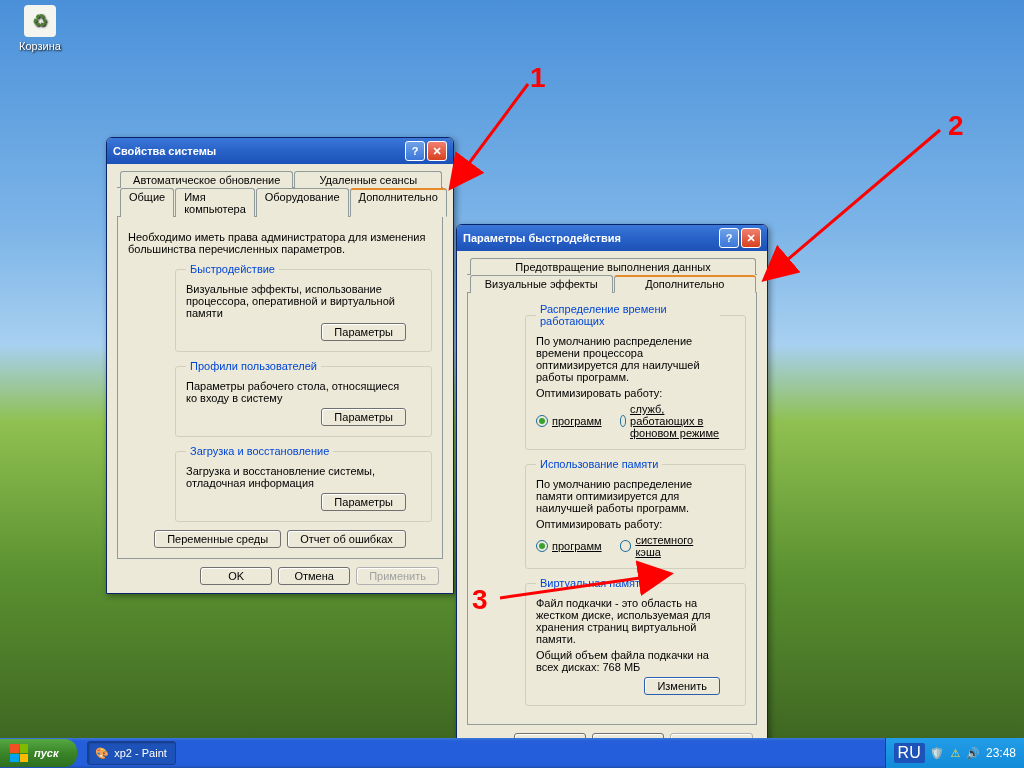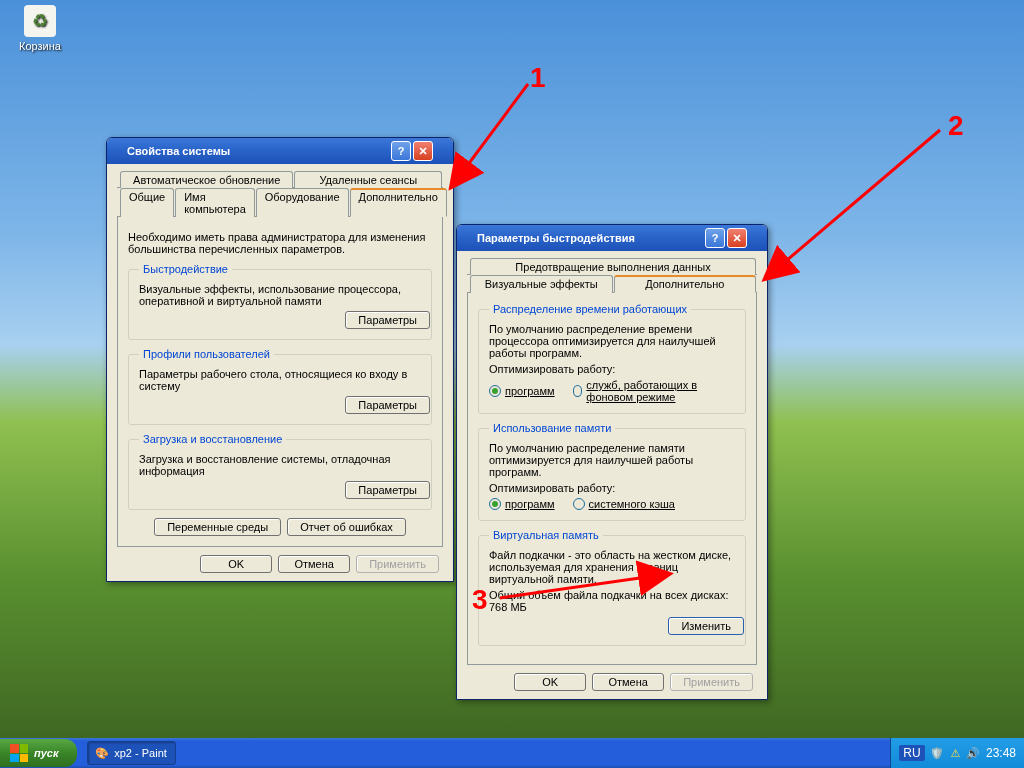--- a/index.html
+++ b/index.html
@@ -13,21 +13,21 @@
   .window {
     position: absolute;
     background: #ece9d8;
     border: 1px solid #0a246a;
     box-shadow: 2px 2px 6px rgba(0,0,0,0.4);
     border-radius: 6px 6px 0 0;
   }
   .titlebar {
     background: linear-gradient(to bottom, #3b77d9 0%, #2862c8 50%, #1d52b8 100%);
     color: white;
-    padding: 4px 20px;
+    padding: 4px 6px;
     display: flex;
     align-items: center;
     justify-content: space-between;
     border-radius: 5px 5px 0 0;
     height: 26px;
     font-weight: bold;
   }
   .titlebar-buttons { display: flex; gap: 2px; }
   .tb-btn { width: 20px; height: 20px; border: 1px solid #fff; border-radius: 3px; display: flex; align-items: center; justify-content: center; font-weight: bold; cursor: pointer; }
   .tb-help { background: linear-gradient(#6fa2e8,#3b77d9); color: white; }
@@ -41,21 +41,21 @@
     padding: 2px 8px;
     margin-right: 1px;
     border-radius: 3px 3px 0 0;
     cursor: pointer;
     position: relative;
     top: 1px;
   }
   .tab.active { background: #ece9d8; border-bottom: 1px solid #ece9d8; z-index: 2; font-weight: normal; border-top: 2px solid #e68b2c; padding-top: 1px;}
   .tab-content { border: 1px solid #919b9c; background: #ece9d8; padding: 10px; }
   .info-text { margin: 4px 0 8px 0; }
-  fieldset { border: 1px solid #d0d0bf; border-radius: 3px; padding: 8px 1px 10px 10px; margin-bottom: 8px; }
+  fieldset { border: 1px solid #d0d0bf; border-radius: 3px; padding: 8px 25px 10px 10px; margin-bottom: 8px; margin-left: 47px; }
   legend { color: #0046d5; padding: 0 4px; }
   .desc { margin-bottom: 4px; }
   .btn {
     background: #ece9d8;
     border: 1px solid #707070;
     border-radius: 3px;
     padding: 2px 12px;
     cursor: pointer;
     min-width: 72px;
     text-align: center;
@@ -93,21 +93,21 @@
     display: flex; align-items: center; gap: 5px;
     cursor: pointer;
     box-shadow: inset 1px 1px 2px rgba(0,0,0,0.3);
   }
   .tray {
     margin-left: auto; height: 30px;
     background: linear-gradient(to bottom, #239de8, #128bd8);
     display: flex; align-items: center; padding: 0 8px; gap: 6px;
     border-left: 1px solid #0a4890;
   }
-  .tray .lang { background: #1d52b8; padding: 1px 4px; border-radius: 2px; font-size: 12px; cursor: pointer; }
+  .tray .lang { background: #1d52b8; padding: 1px 4px; border-radius: 2px; font-size: 16px; cursor: pointer; }
   .tray .clock { font-size: 12px; }
   .arrow-svg { position: absolute; pointer-events: none; }
   .arrow-num { position: absolute; color: red; font-size: 28px; font-weight: bold; font-family: Arial; pointer-events: none; }
   .watermark { position: absolute; top: 390px; left: 200px; font-size: 60px; font-weight: bold; color: rgba(220,50,20,0.22); font-family: Arial; letter-spacing: 2px; pointer-events: none; }
   #win1 { top: 137px; left: 106px; width: 348px; }
   #win2 { top: 224px; left: 456px; width: 312px; }
 </style>
 </head>
 <body>
 

